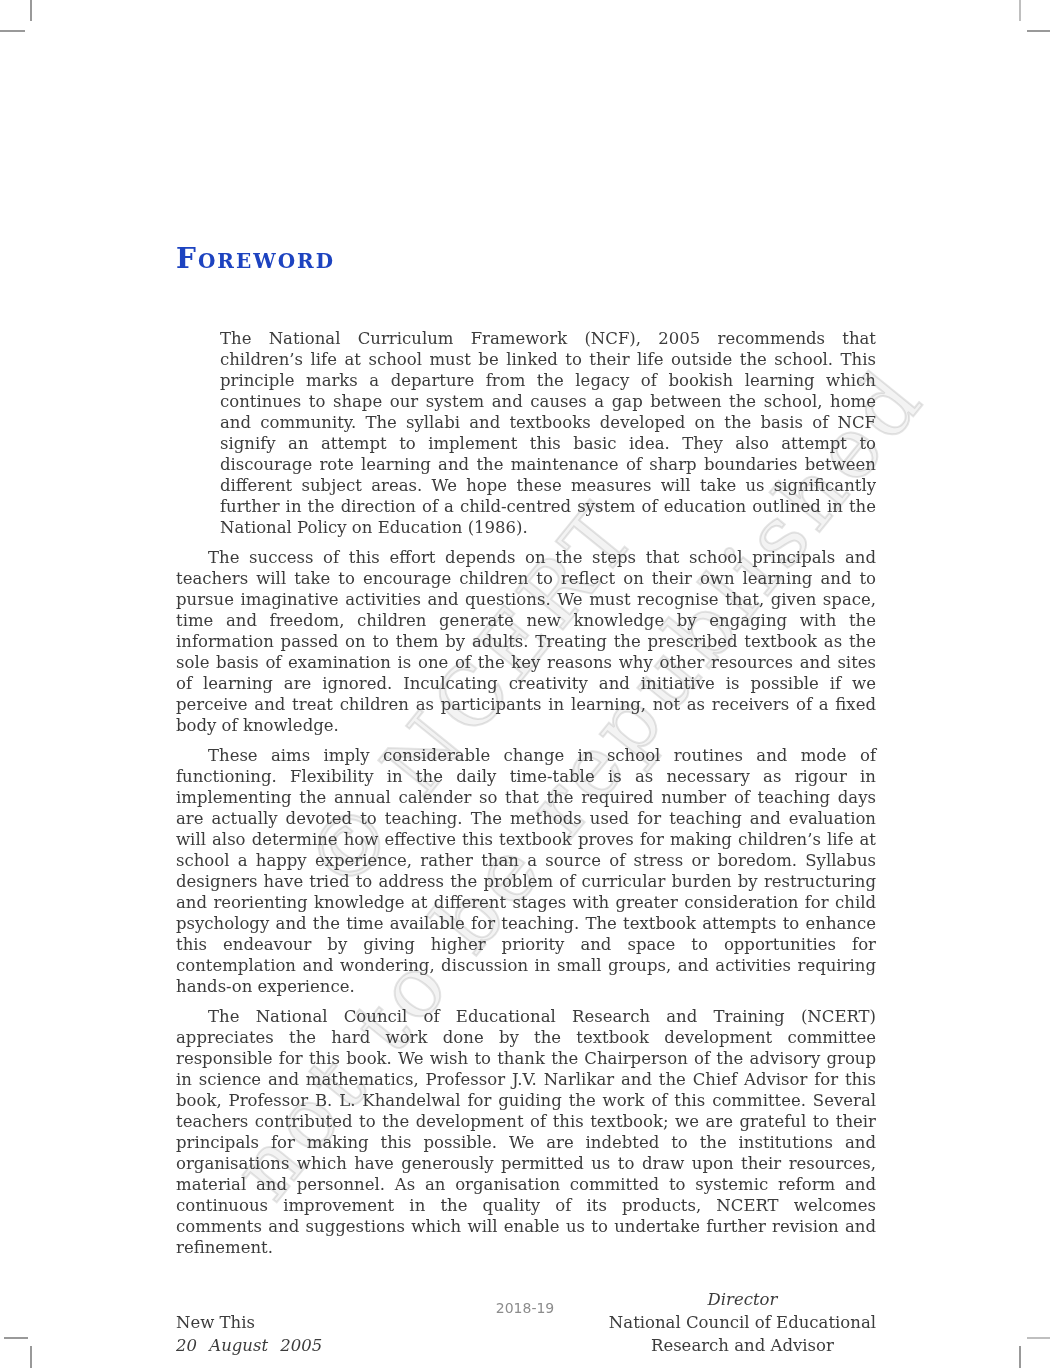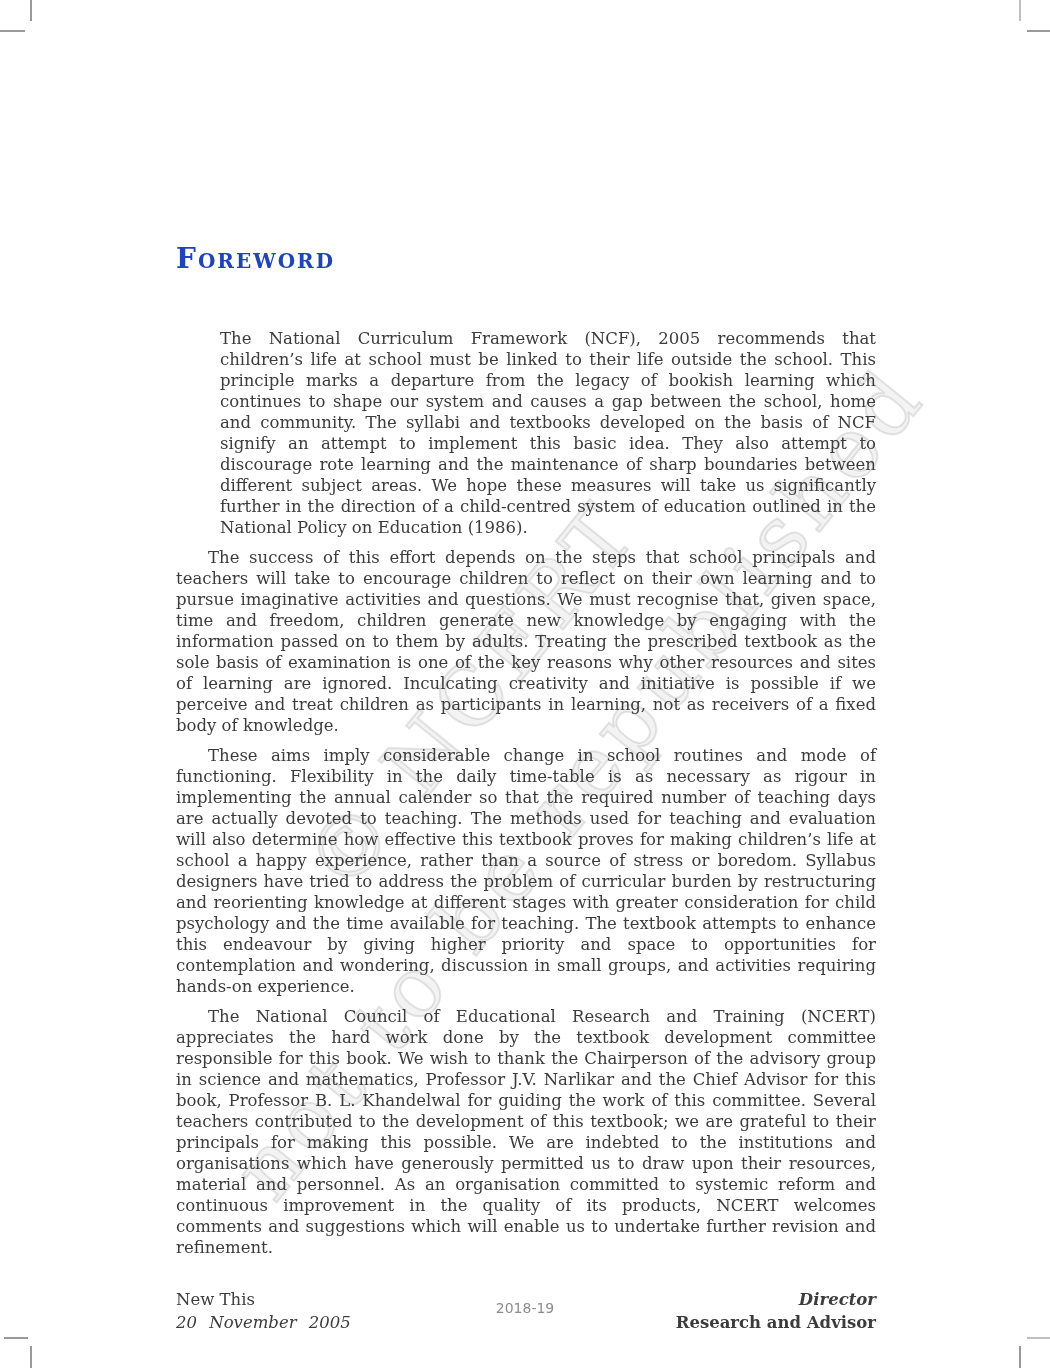--- a/index.html
+++ b/index.html
@@ -67,21 +67,21 @@
   .para.first { text-indent: 0; margin-left: 44px; }
 
   .signature {
     margin-top: 30px;
     display: flex;
     justify-content: space-between;
     align-items: flex-end;
     font-size: 16.5px;
     line-height: 23px;
   }
-  .sig-right { text-align: right; font-weight: bold; }
+  .sig-right { text-align: center; }
   .ital { font-style: italic; }
   .sig-date { word-spacing: 7px; }
 
   .footer {
     position: absolute;
     left: 0; top: 1300px;
     width: 100%;
     text-align: center;
     font-family: "DejaVu Sans", "Liberation Sans", sans-serif;
     font-size: 14px;
@@ -112,24 +112,25 @@
     <h1 class="title" style="color: rgb(29, 67, 192);"><span class="cap">F</span><span>OREWORD</span></h1>
 
     <p class="para first">The National Curriculum Framework (NCF), 2005 recommends that children’s life at school must be linked to their life outside the school. This principle marks a departure from the legacy of bookish learning which continues to shape our system and causes a gap between the school, home and community. The syllabi and textbooks developed on the basis of NCF signify an attempt to implement this basic idea. They also attempt to discourage rote learning and the maintenance of sharp boundaries between different subject areas. We hope these measures will take us significantly further in the direction of a child-centred system of education outlined in the National Policy on Education (1986).</p>
     <p class="para">The success of this effort depends on the steps that school principals and teachers will take to encourage children to reflect on their own learning and to pursue imaginative activities and questions. We must recognise that, given space, time and freedom, children generate new knowledge by engaging with the information passed on to them by adults. Treating the prescribed textbook as the sole basis of examination is one of the key reasons why other resources and sites of learning are ignored. Inculcating creativity and initiative is possible if we perceive and treat children as participants in learning, not as receivers of a fixed body of knowledge.</p>
     <p class="para">These aims imply considerable change in school routines and mode of functioning. Flexibility in the daily time-table is as necessary as rigour in implementing the annual calender so that the required number of teaching days are actually devoted to teaching. The methods used for teaching and evaluation will also determine how effective this textbook proves for making children’s life at school a happy experience, rather than a source of stress or boredom. Syllabus designers have tried to address the problem of curricular burden by restructuring and reorienting knowledge at different stages with greater consideration for child psychology and the time available for teaching. The textbook attempts to enhance this endeavour by giving higher priority and space to opportunities for contemplation and wondering, discussion in small groups, and activities requiring hands-on experience.</p>
     <p class="para">The National Council of Educational Research and Training (NCERT) appreciates the hard work done by the textbook development committee responsible for this book. We wish to thank the Chairperson of the advisory group in science and mathematics, Professor J.V. Narlikar and the Chief Advisor for this book, Professor B. L. Khandelwal for guiding the work of this committee. Several teachers contributed to the development of this textbook; we are grateful to their principals for making this possible. We are indebted to the institutions and organisations which have generously permitted us to draw upon their resources, material and personnel. As an organisation committed to systemic reform and continuous improvement in the quality of its products, NCERT welcomes comments and suggestions which will enable us to undertake further revision and refinement.</p>
 
     <div class="signature">
       <div class="sig-left">
         <div>New This</div>
-        <div class="ital sig-date">20 November 2005</div>
+        <div class="ital sig-date">20 August 2005</div>
       </div>
       <div class="sig-right">
         <div class="ital">Director</div>
+        <div>National Council of Educational</div>
         <div>Research and Advisor</div>
       </div>
     </div>
   </div>
 
   <div class="footer">2018-19</div>
 
 </div>
 
 </body></html>

